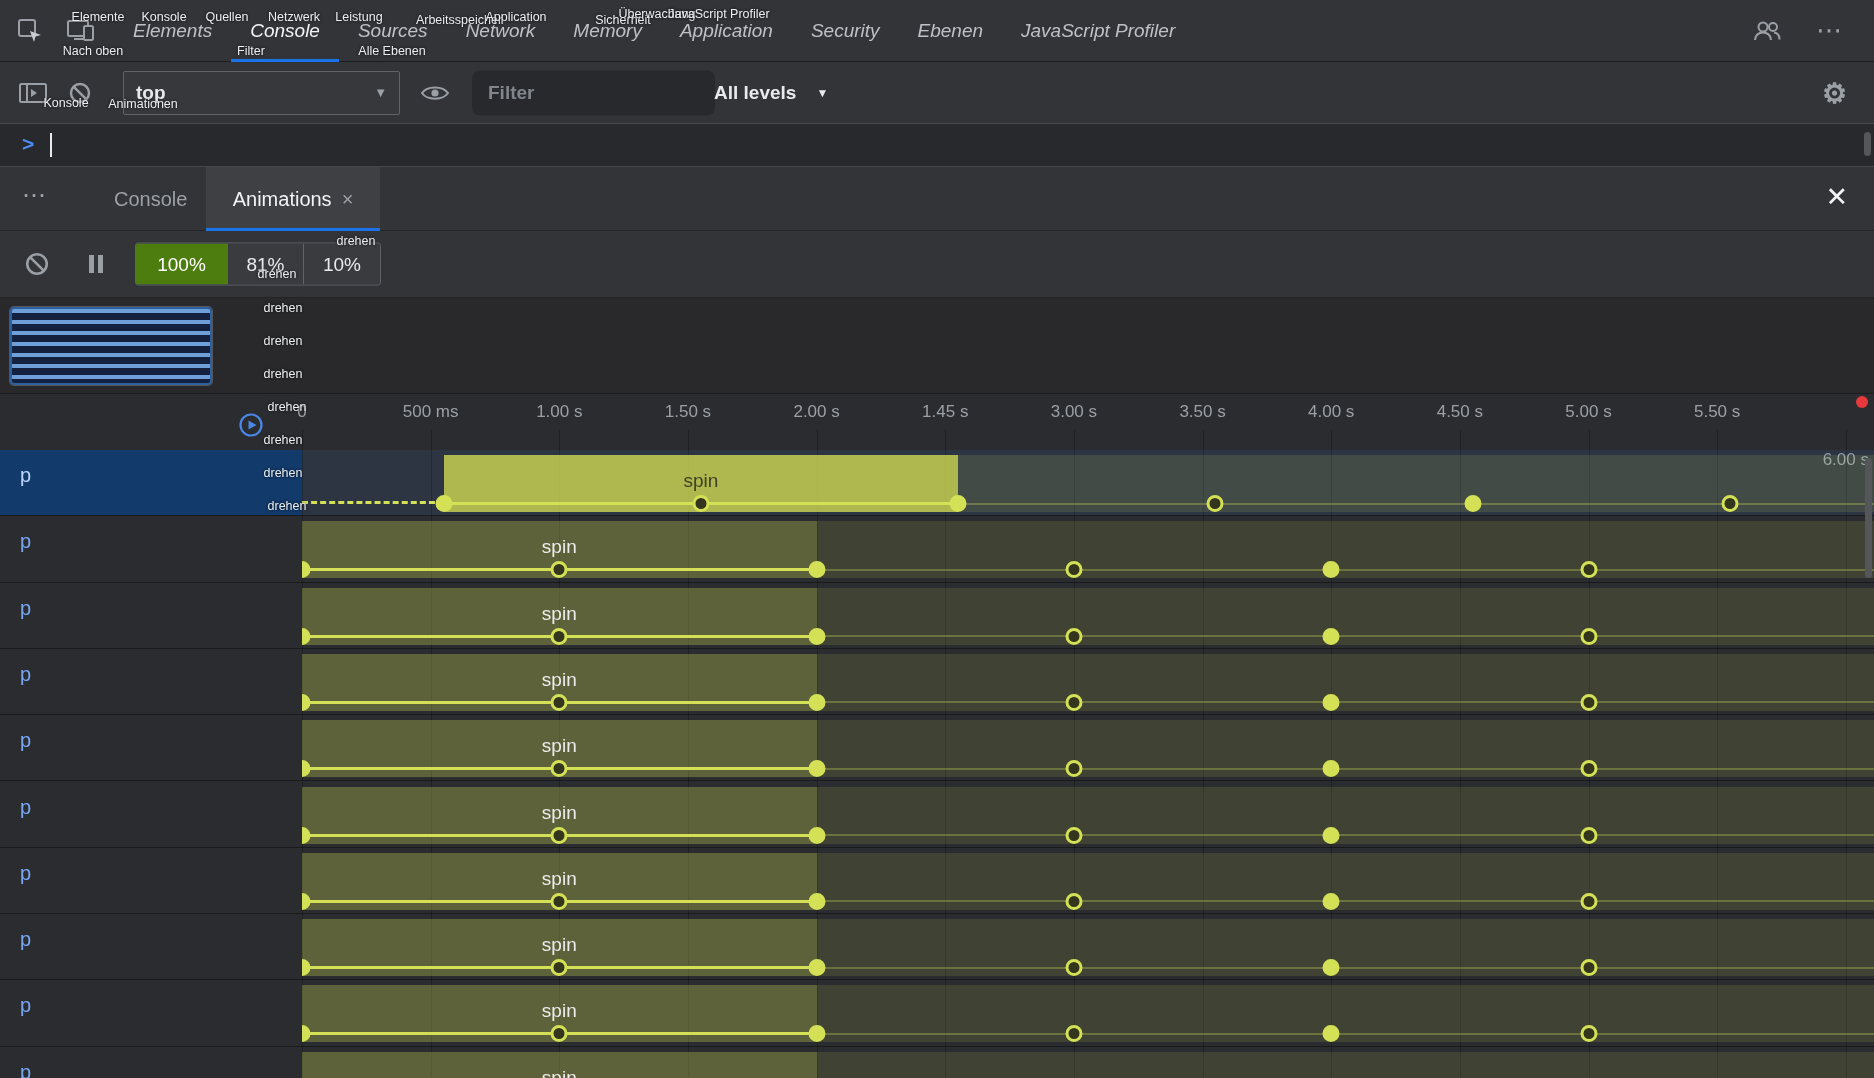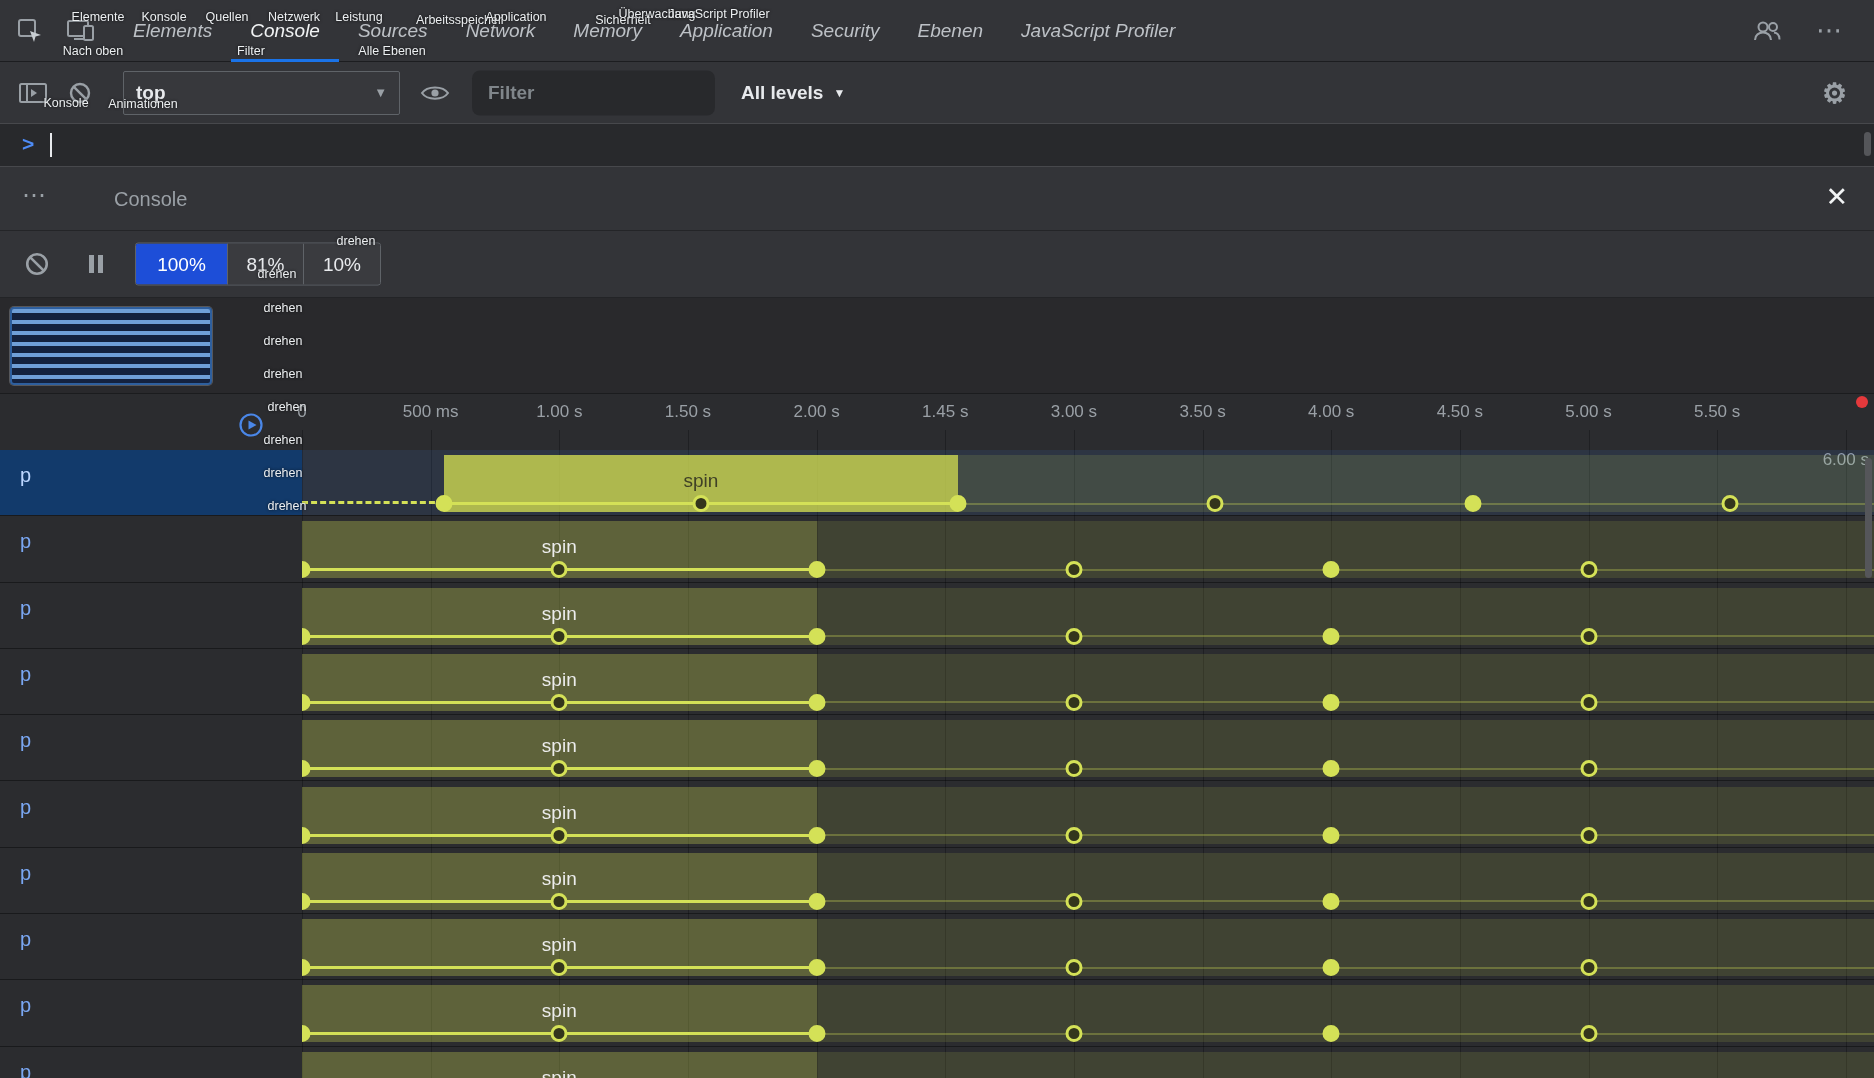--- a/index.html
+++ b/index.html
@@ -22,21 +22,21 @@
   .console-toolbar { position:absolute; left:0; top:62px; width:100%; height:62px;
     background:#333438; border-bottom:1px solid #47484c; }
   .ct-abs { position:absolute; top:50%; transform:translateY(-50%);font-weight:bold; }
   .context-select { left:123px; width:277px; height:44px; border:1px solid #5f6368; border-radius:2px;
     display:flex; align-items:center; padding:0 12px; cursor:pointer; background:#37383c; }
   .context-select .val { color:#e8eaed; font-size:19px; }
   .context-select .arr { margin-left:auto; color:#9aa0a6; font-size:13px; }
   .filter-input { left:472px; width:243px; height:45px; background:#28292c; border:none; border-radius:8px;
     color:#e8eaed; font-size:19px; padding:0 16px; font-family:"Liberation Sans",sans-serif; }
   .filter-input::placeholder { color:#80868b; }
-  .levels { left:741px; display:flex; align-items:center; gap:10px; color:#e8eaed; font-size:19px; cursor:pointer; }
+  .levels { left:714px; display:flex; align-items:center; gap:20px; color:#e8eaed; font-size:19px; cursor:pointer; }
   .levels .arr { font-size:12px; color:#e8eaed; }
   .gear { left:1822px; color:#9aa0a6; font-size:28px; cursor:pointer; }
 
   
   .prompt-row { position:absolute; left:0; top:124px; width:100%; height:43px;
     background:#28292c; border-bottom:1px solid #47484c; }
   .prompt-chevron { position:absolute; left:22px; top:8px; color:#4e8cf7; font-size:21px; font-weight:bold; }
   .caret { position:absolute; left:50px; top:9px; width:1.5px; height:24px; background:#e8eaed; }
   .mini-scroll { position:absolute; right:3px; top:8px; width:7px; height:24px; background:#55565a; border-radius:4px; }
 
@@ -53,21 +53,21 @@
   .drawer-close { position:absolute; right:26px; top:14px; color:#f1f3f4; font-size:27px; cursor:pointer; }
 
   
   .anim-toolbar { position:absolute; left:0; top:231px; width:100%; height:67px;
     background:#333438; border-bottom:1px solid #232427; }
   .at-abs { position:absolute; top:50%; transform:translateY(-50%); }
   .rate-group { left:135px; display:flex; height:43px; border:1px solid #5f6368; border-radius:3px; overflow:hidden; }
   .rate-btn { height:100%; display:flex; align-items:center; justify-content:center; font-size:19px;
     color:#e8eaed; background:#3a3b3f; border-right:1px solid #5f6368; cursor:pointer; }
   .rate-btn:last-child { border-right:none; }
-  .rate-btn.active { background:#1d4ed8; color:#ffffff; }
+  .rate-btn.active { background:#4d7c0f; color:#ffffff; }
   .rb0 { width:92px; } .rb1 { width:76px; } .rb2 { width:76px; }
 
   
   .preview-strip { position:absolute; left:0; top:298px; width:100%; height:96px;
     background:#29292c; border-bottom:1px solid #1b1c1e; }
   .thumb { position:absolute; left:10px; top:9px; width:202px; height:78px; border-radius:4px;
     border:2px solid #2e5f9e; box-shadow:0 0 0 1px #56575b;
     background:repeating-linear-gradient(180deg,#6f9fd8 0 4px,#14223f 4px 11px); cursor:pointer; }
 
   
@@ -180,20 +180,24 @@
 
   <div class="prompt-row">
     <span class="prompt-chevron">&gt;</span>
     <div class="caret"></div>
     <div class="mini-scroll"></div>
   </div>
 
   <div class="drawer-tabs">
     <div class="drawer-more">⋯</div>
     <div class="drawer-tab-console">Console</div>
+    <div class="drawer-tab-anim">
+      <span>Animations</span>
+      <span class="x">×</span>
+    </div>
     <div class="drawer-close">✕</div>
   </div>
 
   <div class="anim-toolbar">
     <div class="at-abs tb-icon" style="left:24px;">
       <svg width="26" height="26" viewBox="0 0 24 24">
           <circle cx="12" cy="12" r="9" fill="none" stroke="#9aa0a6" stroke-width="2.4"></circle>
           <line x1="5.6" y1="5.6" x2="18.4" y2="18.4" stroke="#9aa0a6" stroke-width="2.4"></line>
         </svg>
     </div>

